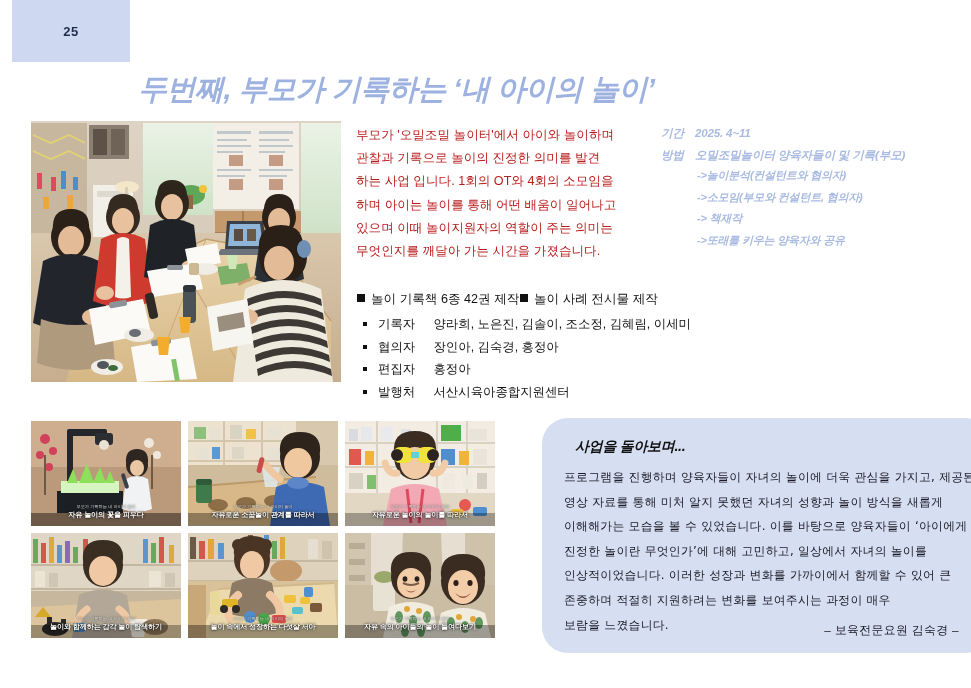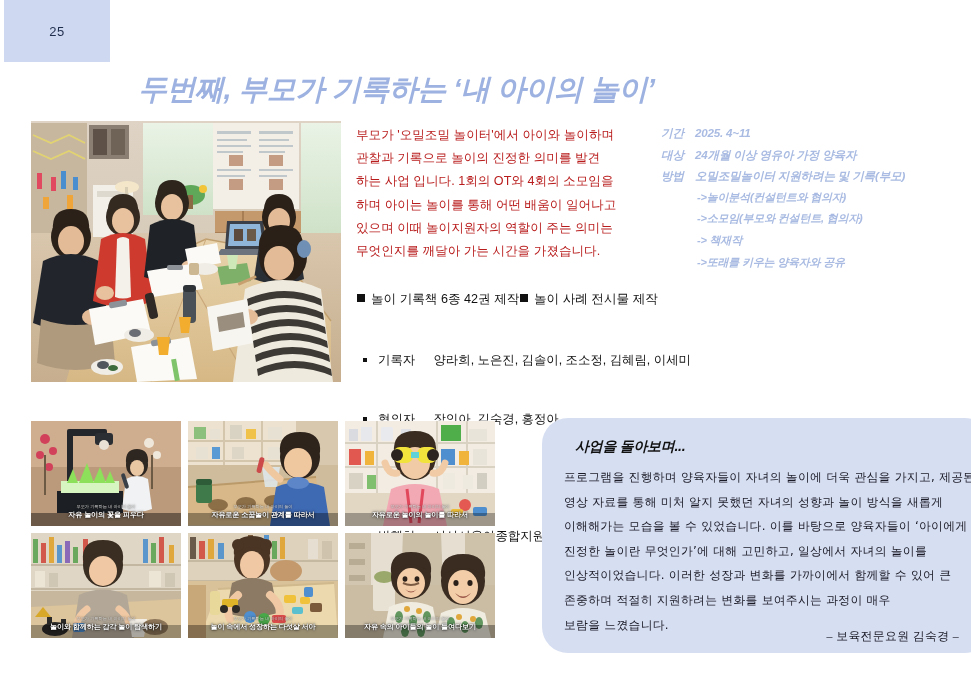--- a/index.html
+++ b/index.html
@@ -13,28 +13,29 @@
     height: 688px;
     position: relative;
     overflow: hidden;
     font-family: "Liberation Sans", "DejaVu Sans", sans-serif;
     color: #1a1a1a;
   }
 
   
   #page-badge {
     position: absolute;
-    left: 4px;
+    left: 12px;
     top: 0;
-    width: 106px;
+    width: 118px;
     height: 62px;
     background: #ced8f0;
     display: flex;
     align-items: center;
     justify-content: center;
+    font-weight: bold;
   }
   #page-badge .num {
     font-size: 13px;
     color: #1f2d4d;
     letter-spacing: .5px;
   }
 
   
   #slide-title {
     position: absolute;
@@ -122,21 +123,21 @@
   
   #credit-list {
     position: absolute;
     left: 360px;
     top: 313px;
     width: 420px;
     font-size: 12.4px;
     line-height: 22.5px;
     color: #111;
   }
-  #credit-list .item { white-space: nowrap; position: relative; padding-left: 18px; margin-top: 36px; }
+  #credit-list .item { white-space: nowrap; position: relative; padding-left: 18px; }
   #credit-list .item .dot {
     position: absolute;
     left: 3px;
     top: 9px;
     width: 4px;
     height: 4px;
     background: #111;
   }
   #credit-list .item .k { display: inline-block; min-width: 52px; }
 
@@ -213,24 +214,24 @@
     letter-spacing: .3px;
   }
   #reflection .rbody .ln {
     white-space: nowrap;
     display: block;
     text-align: justify;
   }
   #reflection .rsign {
     position: absolute;
     right: 32px;
-    bottom: 8px;
+    bottom: 14px;
     font-size: 11.8px;
     color: #1a1a26;
-    font-family: Liberation Serif, serif;
+    font-family: Liberation Sans, sans-serif;
     letter-spacing: .4px;
     white-space: nowrap;
   }
 </style>
 </head>
 <body>
 
 <div id="page-badge">
   <span class="num">25</span>
 </div>
@@ -464,26 +465,22 @@
   <div>있으며 이때  놀이지원자의 역할이 주는 의미는</div>
   <div>무엇인지를  깨달아 가는 시간을 가졌습니다.</div>
 </div>
 
 <div id="info-block">
   <div class="row">
     <span class="lbl">기간</span>
     <span>2025. 4~11</span>
   </div>
   <div class="row">
-    <span class="lbl">대상</span>
-    <span>24개월 이상  영유아 가정 양육자</span>
-  </div>
-  <div class="row">
     <span class="lbl">방법</span>
-    <span>오밀조밀놀이터 지원하려는 및 기록(부모)</span>
+    <span>오밀조밀놀이터 양육자들이 및 기록(부모)</span>
   </div>
   <div class="sub">-&gt;놀이분석(컨설턴트와 협의자)</div>
   <div class="sub">-&gt;소모임(부모와 컨설턴트, 협의자)</div>
   <div class="sub">-&gt; 책재작</div>
   <div class="sub">-&gt;또래를 키우는 양육자와 공유</div>
 </div>
 
 <div id="sub-headers">
   <div class="hdr left">
     <span class="sq"></span><span>놀이 기록책 6종 42권 제작</span>

